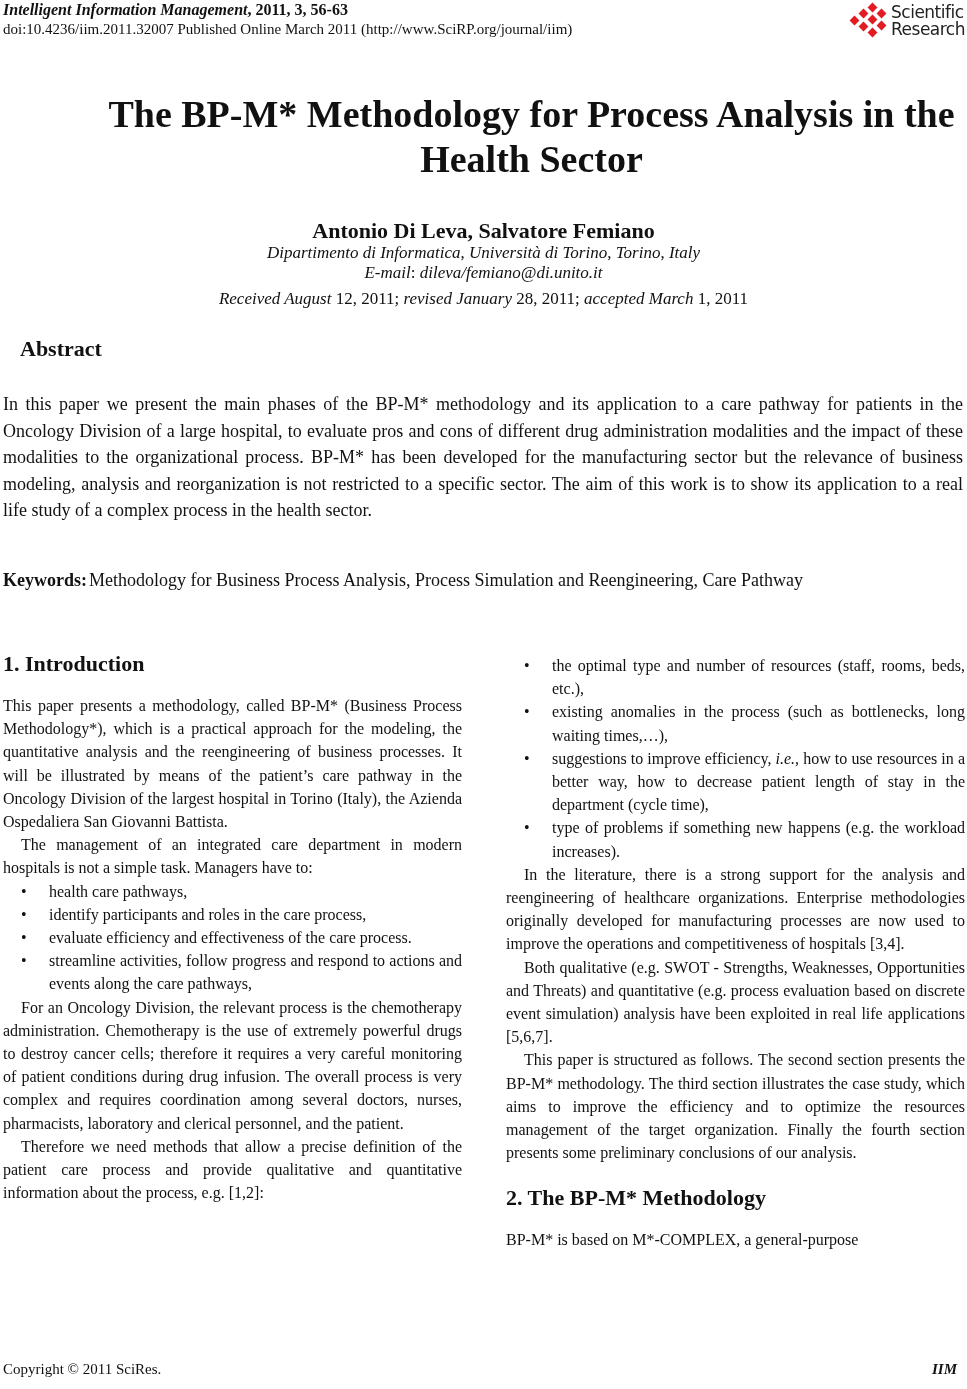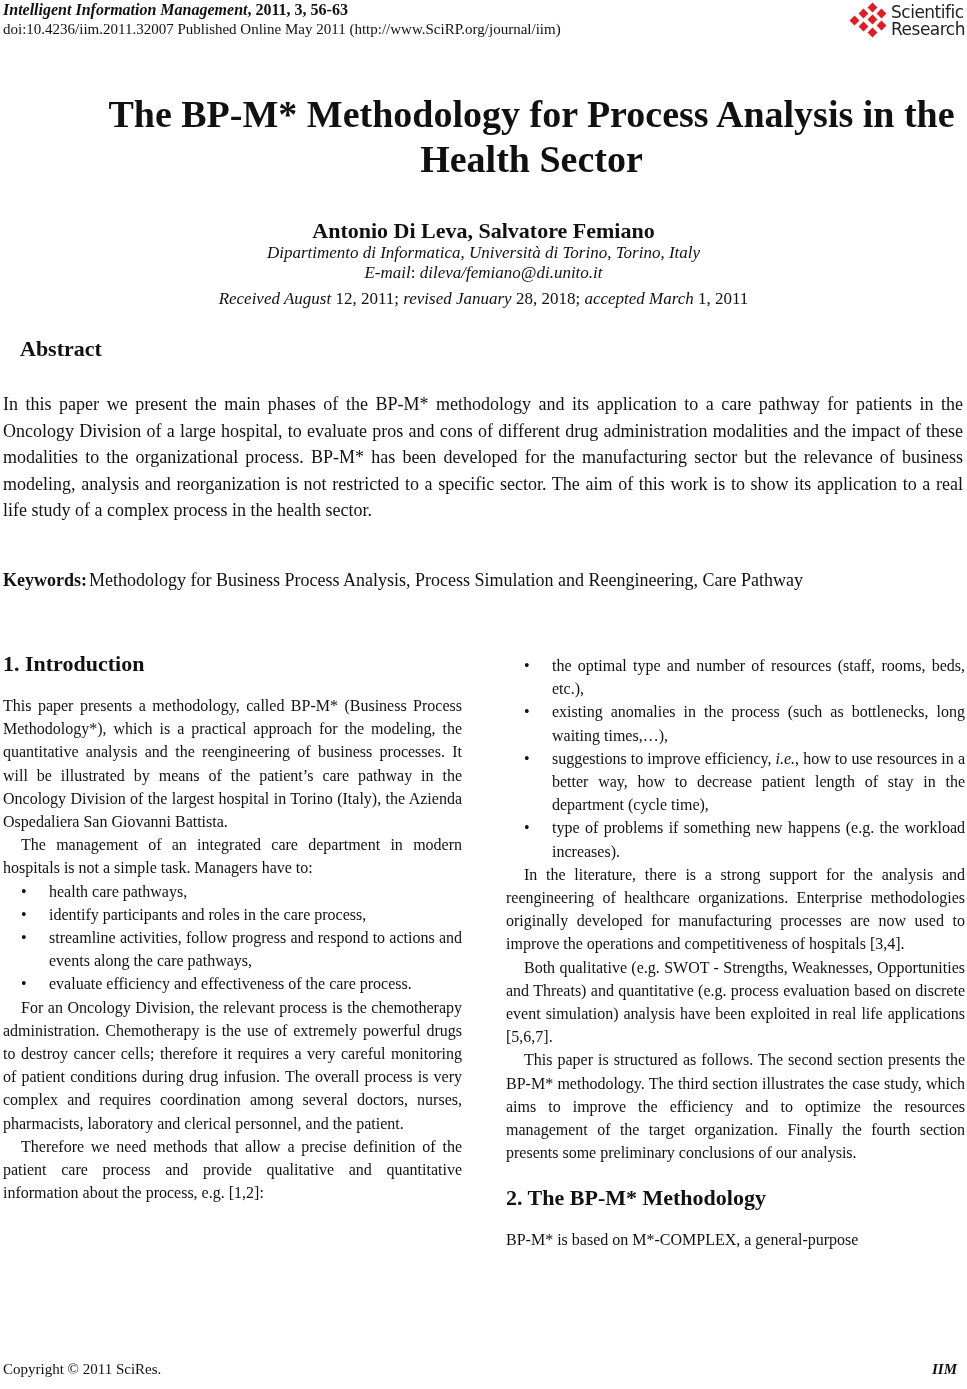--- a/index.html
+++ b/index.html
@@ -39,21 +39,21 @@
   .footer { position: absolute; left: 3px; right: 10px; top: 1361px; font-size: 15px; display: flex; justify-content: space-between; }
   .footer .iim { font-style: italic; font-weight: bold; }
 </style>
 </head>
 <body>
 
 <div class="header">
   <div class="journal-line">
     <span class="jname">Intelligent Information Management</span><span class="jvol">, 2011, 3, 56-63</span>
   </div>
-  <div class="doi-line">doi:10.4236/iim.2011.32007 Published Online May 2011 (http://www.SciRP.org/journal/iim)</div>
+  <div class="doi-line">doi:10.4236/iim.2011.32007 Published Online March 2011 (http://www.SciRP.org/journal/iim)</div>
 </div>
 
 <div class="logo">
   <div class="logo-mark">
     <span style="left:22px;top:2px"></span>
     <span style="left:31px;top:8px"></span>
     <span style="left:13px;top:8px"></span>
     <span style="left:22px;top:14px"></span>
     <span style="left:4px;top:15px"></span>
     <span style="left:31px;top:20px"></span>
@@ -73,40 +73,40 @@
 
 <div class="authors">Antonio Di Leva, Salvatore Femiano</div>
 
 <div class="affil" style="top:241px">
   <i>Dipartimento di Informatica</i>, <i>Università di Torino</i>, <i>Torino</i>, <i>Italy</i>
 </div>
 <div class="affil" style="top:261px">
   <i>E-mail</i>: <i>dileva/femiano@di.unito.it</i>
 </div>
 <div class="affil" style="top:287px">
-  <i>Received August</i><span> 12, 2011; </span><i>revised January</i><span> 28, 2018; </span><i>accepted March</i><span> 1, 2011</span>
+  <i>Received August</i><span> 12, 2011; </span><i>revised January</i><span> 28, 2011; </span><i>accepted March</i><span> 1, 2011</span>
 </div>
 
 <div class="abstract-h">Abstract</div>
 <div class="abstract">In this paper we present the main phases of the BP-M* methodology and its application to a care pathway for patients in the Oncology Division of a large hospital, to evaluate pros and cons of different drug administration modalities and the impact of these modalities to the organizational process. BP-M* has been developed for the manufacturing sector but the relevance of business modeling, analysis and reorganization is not restricted to a specific sector. The aim of this work is to show its application to a real life study of a complex process in the health sector.</div>
 
 <div class="keywords">
   <span class="kl">Keywords:</span>
   <span>Methodology for Business Process Analysis, Process Simulation and Reengineering, Care Pathway</span>
 </div>
 
 <div class="col left">
   <h2 class="sec-h">1. Introduction</h2>
   <p class="p">This paper presents a methodology, called BP-M* (Business Process Methodology*), which is a practical approach for the modeling, the quantitative analysis and the reengineering of business processes. It will be illustrated by means of the patient’s care pathway in the Oncology Division of the largest hospital in Torino (Italy), the Azienda Ospedaliera San Giovanni Battista.</p>
   <p class="p ind">The management of an integrated care department in modern hospitals is not a simple task. Managers have to:</p>
   <ul class="bul">
     <li>health care pathways,</li>
     <li>identify participants and roles in the care process,</li>
+    <li>evaluate efficiency and effectiveness of the care process.</li>
     <li>streamline activities, follow progress and respond to actions and events along the care pathways,</li>
-    <li>evaluate efficiency and effectiveness of the care process.</li>
   </ul>
   <p class="p ind">For an Oncology Division, the relevant process is the chemotherapy administration. Chemotherapy is the use of extremely powerful drugs to destroy cancer cells; therefore it requires a very careful monitoring of patient conditions during drug infusion. The overall process is very complex and requires coordination among several doctors, nurses, pharmacists, laboratory and clerical personnel, and the patient.</p>
   <p class="p ind">Therefore we need methods that allow a precise definition of the patient care process and provide qualitative and quantitative information about the process, e.g. [1,2]:</p>
 </div>
 
 <div class="col right">
   <ul class="bul" style="margin-top:4px">
     <li><span>the optimal type and number of resources (staff, rooms, beds, etc.),</span></li>
     <li><span>existing anomalies in the process (such as bottlenecks, long waiting times,…),</span></li>
     <li><span>suggestions to improve efficiency, </span><i>i.e.</i><span>, how to use resources in a better way, how to decrease patient length of stay in the department (cycle time),</span></li>

